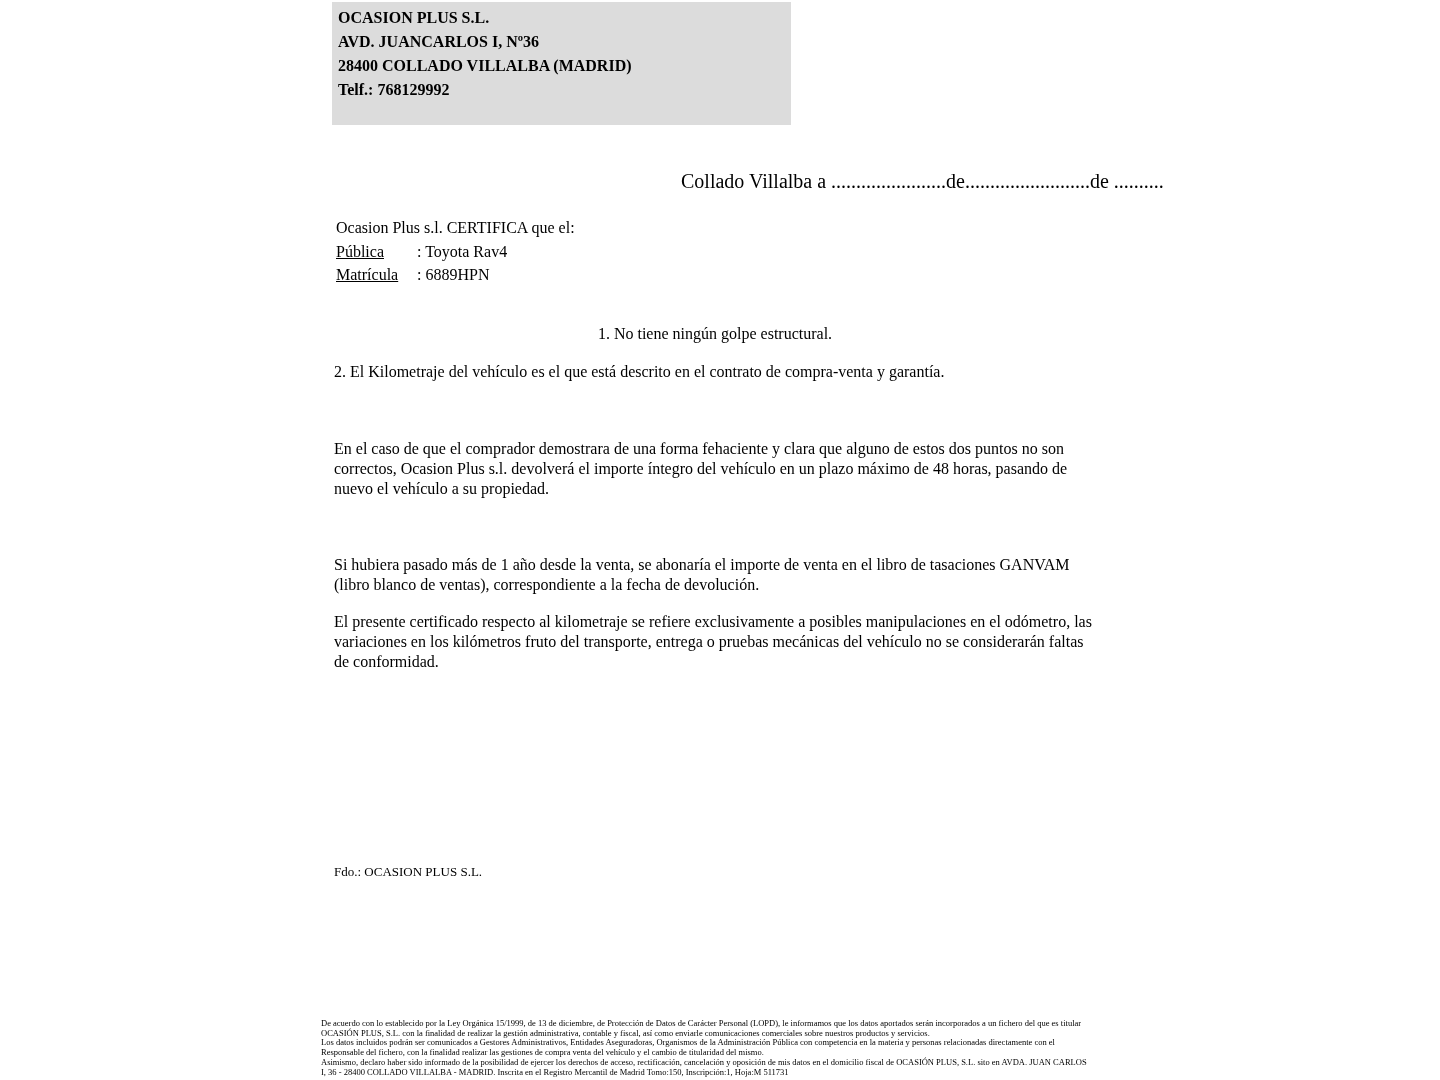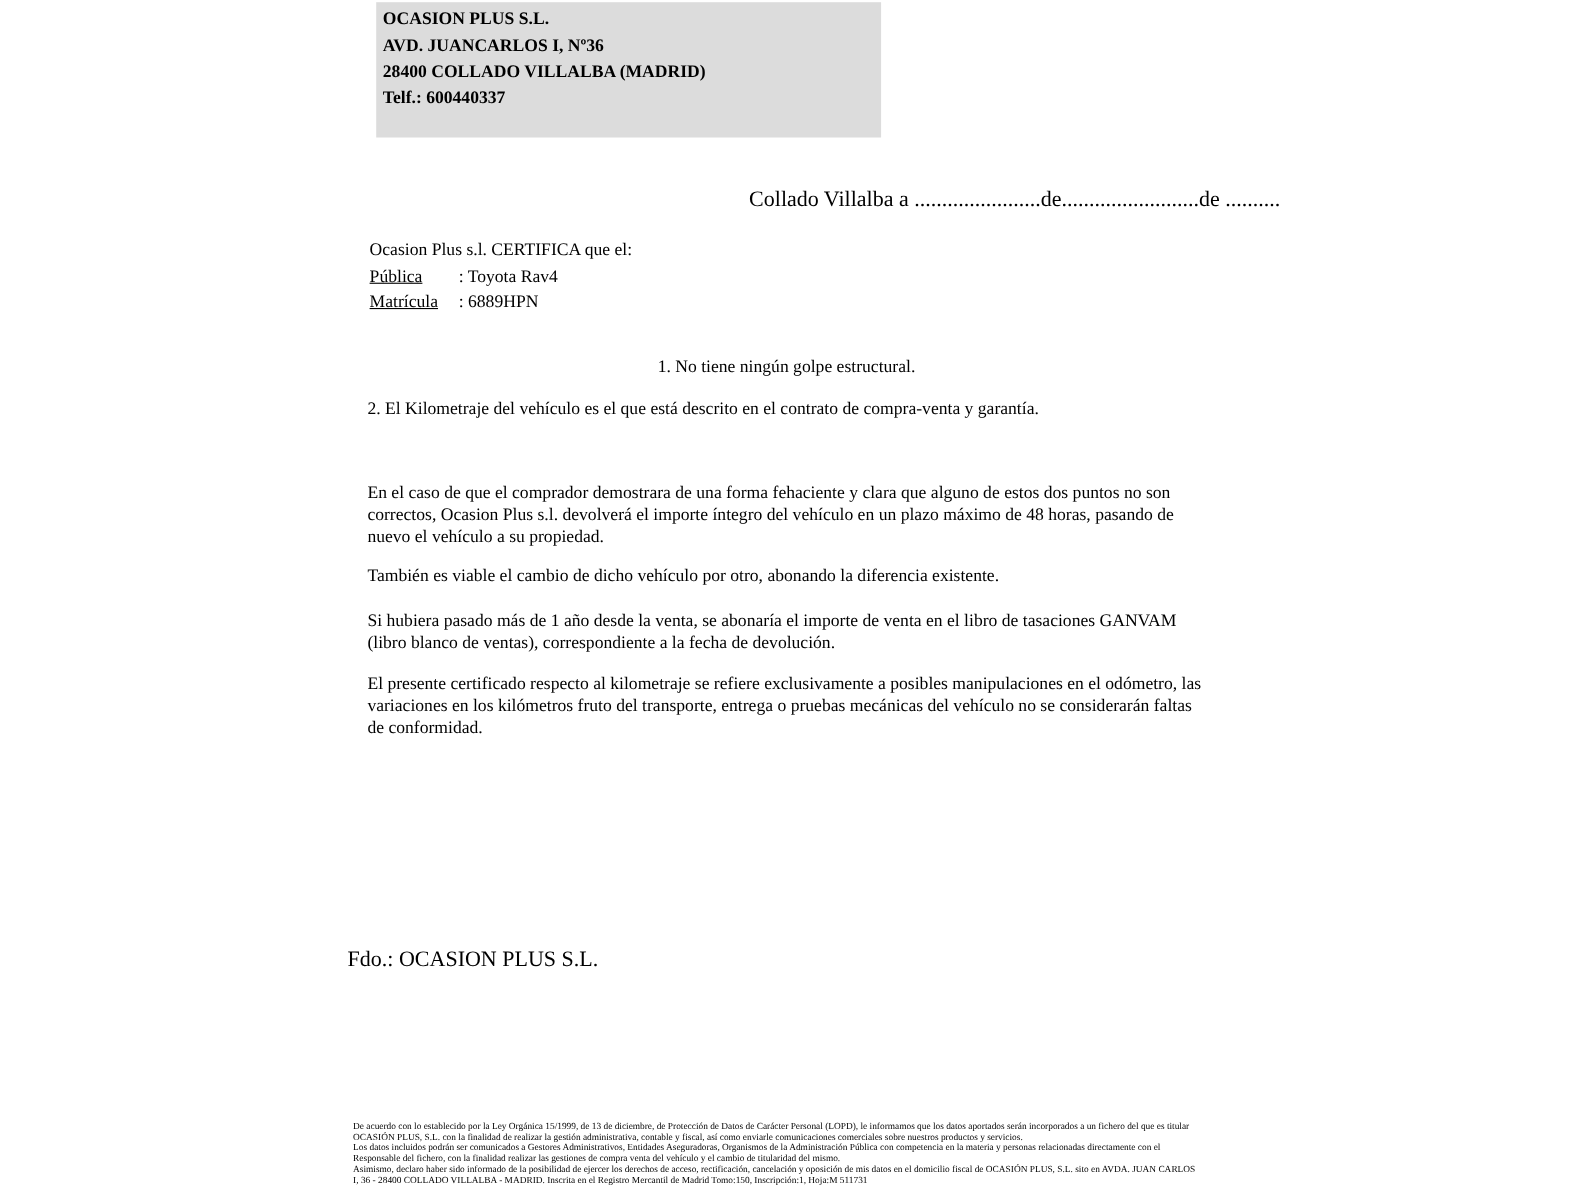--- a/index.html
+++ b/index.html
@@ -12,21 +12,21 @@
   }
   .page {
     position: relative;
     width: 1440px;
     height: 1080px;
     background: #ffffff;
     overflow: hidden;
   }
   .header-box {
     position: absolute;
-    left: 342px;
+    left: 332px;
     top: 2px;
     width: 459px;
     height: 123px;
     background: #dcdcdc;
     padding: 4px 0 0 6px;
   }
   .header-box .hline {
     font-weight: 700;
     font-size: 16px;
     line-height: 24px;
@@ -63,23 +63,23 @@
     line-height: 20px;
   }
   .point-1 { top: 324px; text-align: center; }
   .point-2 { top: 362px; }
   .para-1 { top: 439px; }
   .para-2 { top: 514px; }
   .para-3 { top: 555px; }
   .para-4 { top: 612px; }
   .signature {
     position: absolute;
-    left: 316px;
+    left: 334px;
     top: 862px;
-    font-size: 20px;
+    font-size: 13px;
     line-height: 20px;
     white-space: nowrap;
   }
   .footer {
     position: absolute;
     left: 321px;
     top: 1019px;
     width: 772px;
     font-size: 8.5px;
     line-height: 9.7px;
@@ -88,40 +88,39 @@
 </style>
 </head>
 <body>
 
 <div class="page">
 
   <div class="header-box">
     <div class="hline">OCASION PLUS S.L.</div>
     <div class="hline">AVD. JUANCARLOS I, Nº36</div>
     <div class="hline">28400 COLLADO VILLALBA (MADRID)</div>
-    <div class="hline">Telf.: 600440337</div>
+    <div class="hline">Telf.: 768129992</div>
   </div>
 
   <div class="date-line">Collado Villalba a .......................de.........................de ..........</div>
 
   <div class="cert-block">
     <div class="cert-row">Ocasion Plus s.l. CERTIFICA que el:</div>
     <div class="cert-row">
       <span class="field-label">Pública</span><span>: Toyota Rav4</span>
     </div>
     <div class="cert-row">
       <span class="field-label">Matrícula</span><span>: 6889HPN</span>
     </div>
   </div>
 
   <div class="body-text point-1">1. No tiene ningún golpe estructural.</div>
   <div class="body-text point-2">2. El Kilometraje del vehículo es el que está descrito en el contrato de compra-venta y garantía.</div>
 
   <div class="body-text para-1">En el caso de que el comprador demostrara de una forma fehaciente y clara que alguno de estos dos puntos no son correctos, Ocasion Plus s.l. devolverá el importe íntegro del vehículo en un plazo máximo de 48 horas, pasando de nuevo el vehículo a su propiedad.</div>
-  <div class="body-text para-2">También es viable el cambio de dicho vehículo por otro, abonando la diferencia existente.</div>
   <div class="body-text para-3">Si hubiera pasado más de 1 año desde la venta, se abonaría el importe de venta en el libro de tasaciones GANVAM (libro blanco de ventas), correspondiente a la fecha de devolución.</div>
   <div class="body-text para-4">El presente certificado respecto al kilometraje se refiere exclusivamente a posibles manipulaciones en el odómetro, las variaciones en los kilómetros fruto del transporte, entrega o pruebas mecánicas del vehículo no se considerarán faltas de conformidad.</div>
 
   <div class="signature">Fdo.: OCASION PLUS S.L.</div>
 
   <div class="footer">
     <p>De acuerdo con lo establecido por la Ley Orgánica 15/1999, de 13 de diciembre, de Protección de Datos de Carácter Personal (LOPD), le informamos que los datos aportados serán incorporados a un fichero del que es titular OCASIÓN PLUS, S.L. con la finalidad de realizar la gestión administrativa, contable y fiscal, así como enviarle comunicaciones comerciales sobre nuestros productos y servicios.</p>
     <p>Los datos incluidos podrán ser comunicados a Gestores Administrativos, Entidades Aseguradoras, Organismos de la Administración Pública con competencia en la materia y personas relacionadas directamente con el Responsable del fichero, con la finalidad realizar las gestiones de compra venta del vehículo y el cambio de titularidad del mismo.</p>
     <p>Asimismo, declaro haber sido informado de la posibilidad de ejercer los derechos de acceso, rectificación, cancelación y oposición de mis datos en el domicilio fiscal de OCASIÓN PLUS, S.L. sito en AVDA. JUAN CARLOS I, 36 - 28400 COLLADO VILLALBA - MADRID. Inscrita en el Registro Mercantil de Madrid Tomo:150, Inscripción:1, Hoja:M 511731</p>
   </div>

